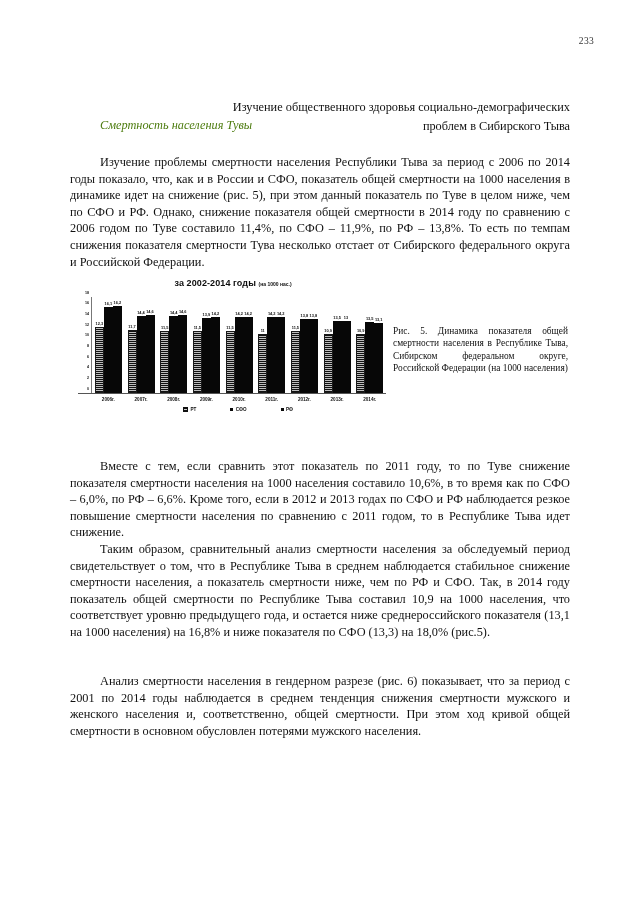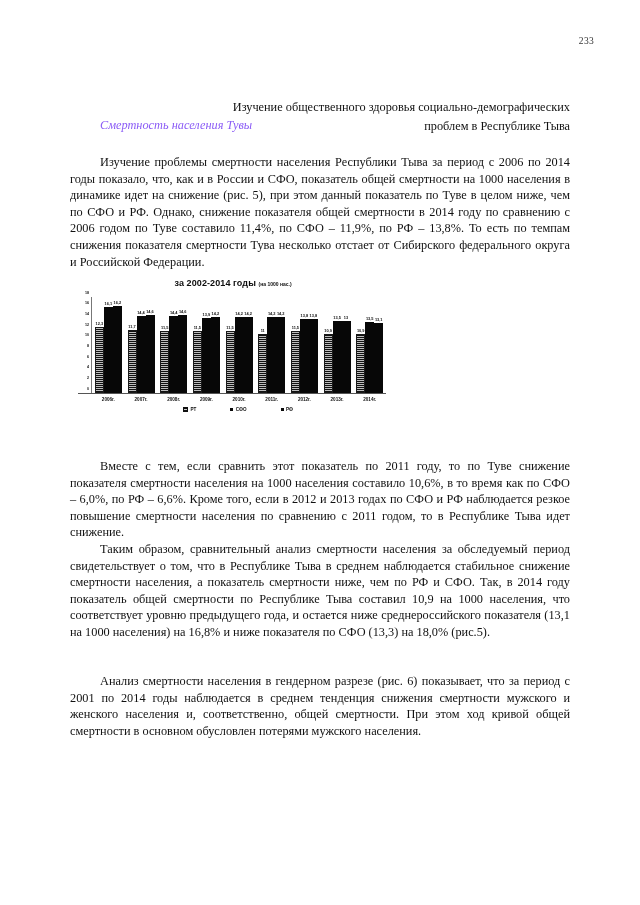--- a/index.html
+++ b/index.html
@@ -21,21 +21,21 @@
     font-family:"Liberation Serif", serif;
   }
   .running-title{
     position:absolute;left:70px;top:62px;width:500px;
     text-align:right;font-size:12.3px;line-height:18px;color:#111;margin-top:36px;
   }
   .running-title div{white-space:nowrap;}
   .rt-l2{margin-top:1px;}
   .section-head{
     position:absolute;left:70px;top:118px;width:500px;
-    font-style:italic;font-size:12.3px;text-indent:30px;color:#8b5cf6;
+    font-style:italic;font-size:12.3px;text-indent:30px;color:#4d7c0f;
   }
   .body-block{
     position:absolute;left:70px;width:500px;
     font-size:12.3px;line-height:16.6px;
     text-align:justify;text-justify:inter-word;
     color:#111;
   }
   .body-block p{margin:0;text-indent:30px;}
   #para1{top:154px;}
   #para2{top:458px;}
@@ -132,21 +132,21 @@
 </style>
 </head>
 <body>
 
 <div class="page">
 
   <div class="page-number">233</div>
 
   <div class="running-title">
     <div>Изучение общественного здоровья  социально-демографических</div>
-    <div class="rt-l2">проблем в Республике Тыва</div>
+    <div class="rt-l2">проблем в Сибирского Тыва</div>
   </div>
 
   <div class="section-head">Смертность населения Тувы</div>
 
   <div class="body-block" id="para1">
     <p>Изучение проблемы смертности населения Республики Тыва за период с 2006 по 2014 годы показало, что, как и в России и СФО, показатель общей смертности на 1000 населения в динамике идет на снижение (рис. 5), при этом данный показатель по Туве в целом ниже, чем по СФО и РФ. Однако, снижение показателя общей смертности в 2014 году по сравнению с 2006 годом по Туве составило 11,4%, по СФО – 11,9%, по РФ – 13,8%. То есть по темпам снижения показателя смертности Тува несколько отстает от Сибирского федерального округа и Российской Федерации.</p>
   </div>
 
   <div class="figure">
 
@@ -321,20 +321,21 @@
           <span class="swatch"></span>
           <span>СФО</span>
         </div>
         <div class="item">
           <span class="swatch"></span>
           <span>РФ</span>
         </div>
       </div>
   </div>
 
+  <div class="fig-caption">Рис. 5. Динамика показателя общей смертности населения в Республике Тыва, Сибирском федеральном округе, Российской Федерации (на 1000 населения)</div>
 
   <div class="body-block" id="para2">
     <p>Вместе с тем, если сравнить этот показатель по 2011 году, то по Туве снижение показателя смертности населения на 1000 населения составило 10,6%, в то время как по СФО – 6,0%, по РФ – 6,6%. Кроме того, если в 2012 и 2013 годах по СФО и РФ наблюдается резкое повышение смертности населения по сравнению с 2011 годом, то в Республике Тыва идет снижение.</p>
   </div>
 
   <div class="body-block" id="para3">
     <p>Таким образом, сравнительный анализ смертности населения за обследуемый период свидетельствует о том, что в Республике Тыва в среднем наблюдается стабильное снижение смертности населения, а показатель смертности ниже, чем по РФ и СФО. Так, в 2014 году показатель общей смертности по Республике Тыва составил 10,9 на 1000 населения, что соответствует уровню предыдущего года, и остается ниже среднероссийского показателя (13,1 на 1000 населения) на 16,8% и ниже показателя по СФО (13,3) на 18,0% (рис.5).</p>
   </div>
 
   <div class="body-block" id="para4">

